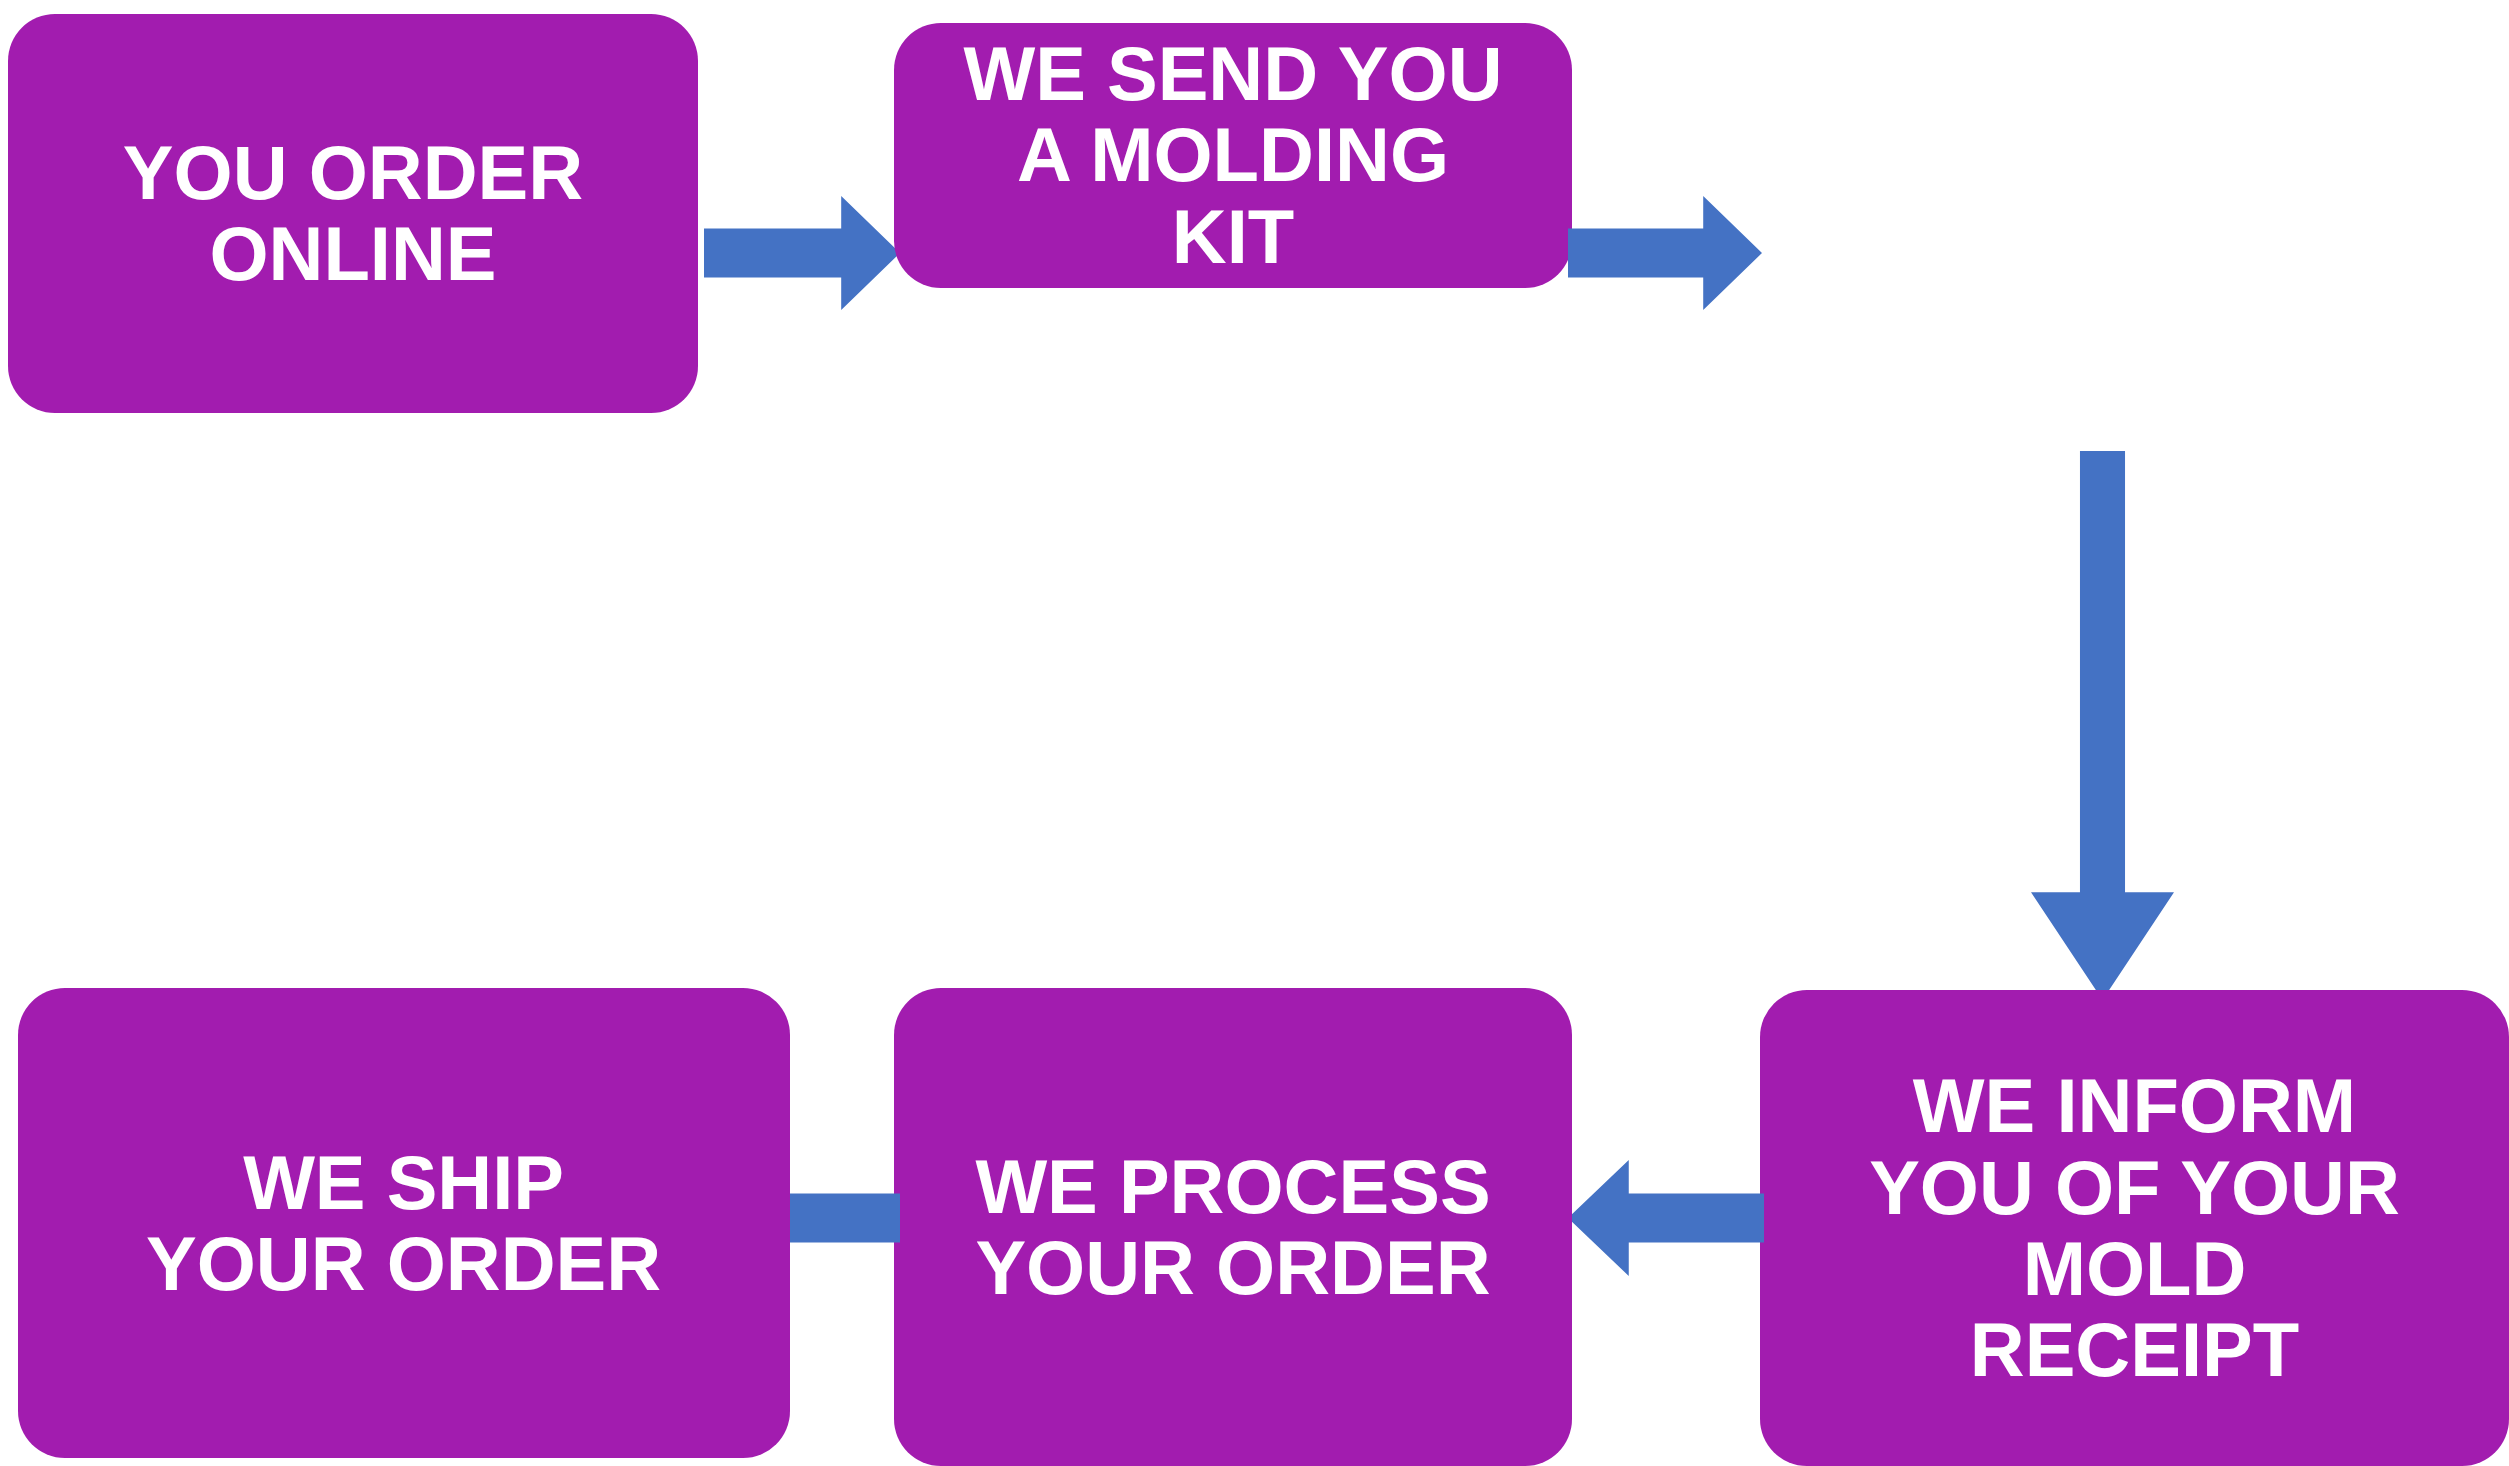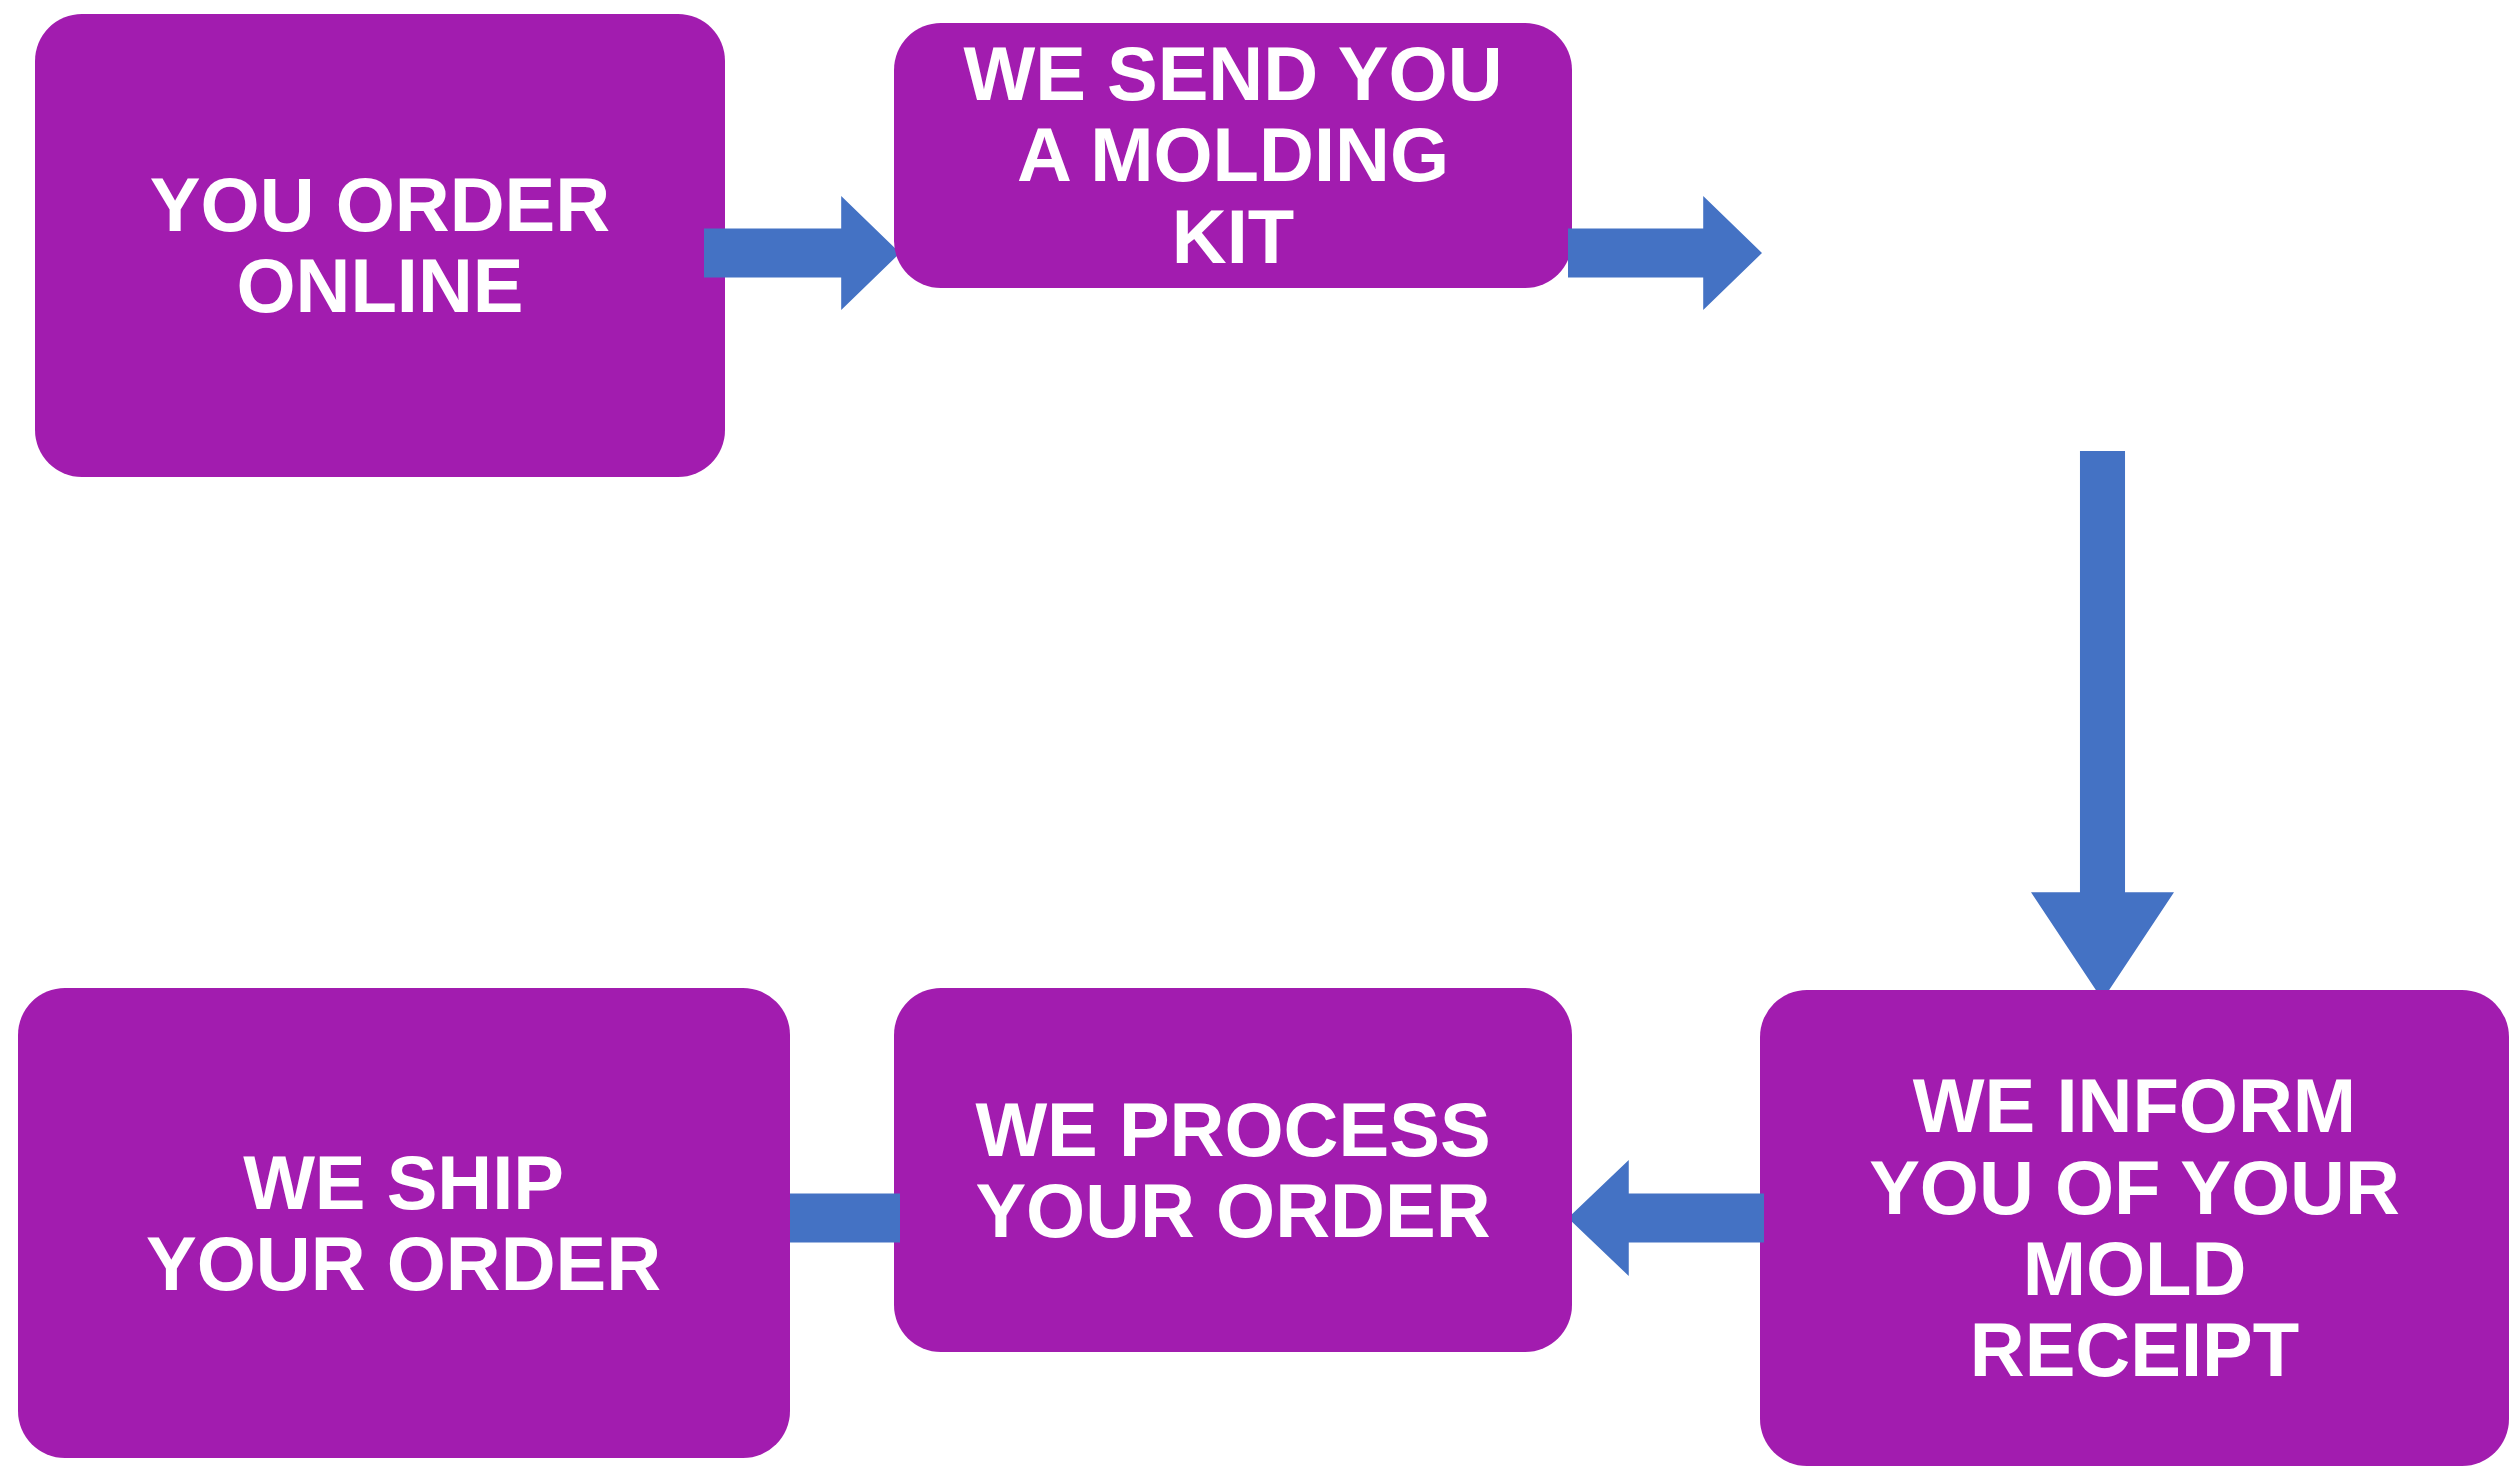--- a/index.html
+++ b/index.html
@@ -45,21 +45,21 @@
     width: 100%;
     height: 100%;
     overflow: visible;
   }
 </style>
 </head>
 <body>
 
 <div id="canvas">
 
-  <div class="node" style="left:35px; top:13.7px; width:690px; height:463px;">
+  <div class="node" style="left:8px; top:13.7px; width:690px; height:399px;">
     <div class="node-label">YOU ORDER
 ONLINE</div>
   </div>
 
   <div class="connector" style="left:704px; top:196px; width:196px; height:114px;">
     <svg viewBox="0 0 200 116" preserveAspectRatio="none">
       <polygon points="0,33 140,33 140,0 200,58 140,116 140,83 0,83" fill="#4472C4"></polygon>
     </svg>
   </div>
 
@@ -88,21 +88,21 @@
 MOLD
 RECEIPT</div>
   </div>
 
   <div class="connector" style="left:1568px; top:1160px; width:196px; height:116px;">
     <svg viewBox="0 0 200 118" preserveAspectRatio="none">
       <polygon points="200,34 62,34 62,0 0,59 62,118 62,84 200,84" fill="#4472C4"></polygon>
     </svg>
   </div>
 
-  <div class="node" style="left:894px; top:988px; width:678px; height:364px;">
+  <div class="node" style="left:894px; top:988px; width:678px; height:478px;">
     <div class="node-label">WE PROCESS
 YOUR ORDER</div>
   </div>
 
   <div class="connector" style="left:704px; top:1160px; width:196px; height:116px;">
     <svg viewBox="0 0 200 118" preserveAspectRatio="none">
       <polygon points="200,34 62,34 62,0 0,59 62,118 62,84 200,84" fill="#4472C4"></polygon>
     </svg>
   </div>
 

